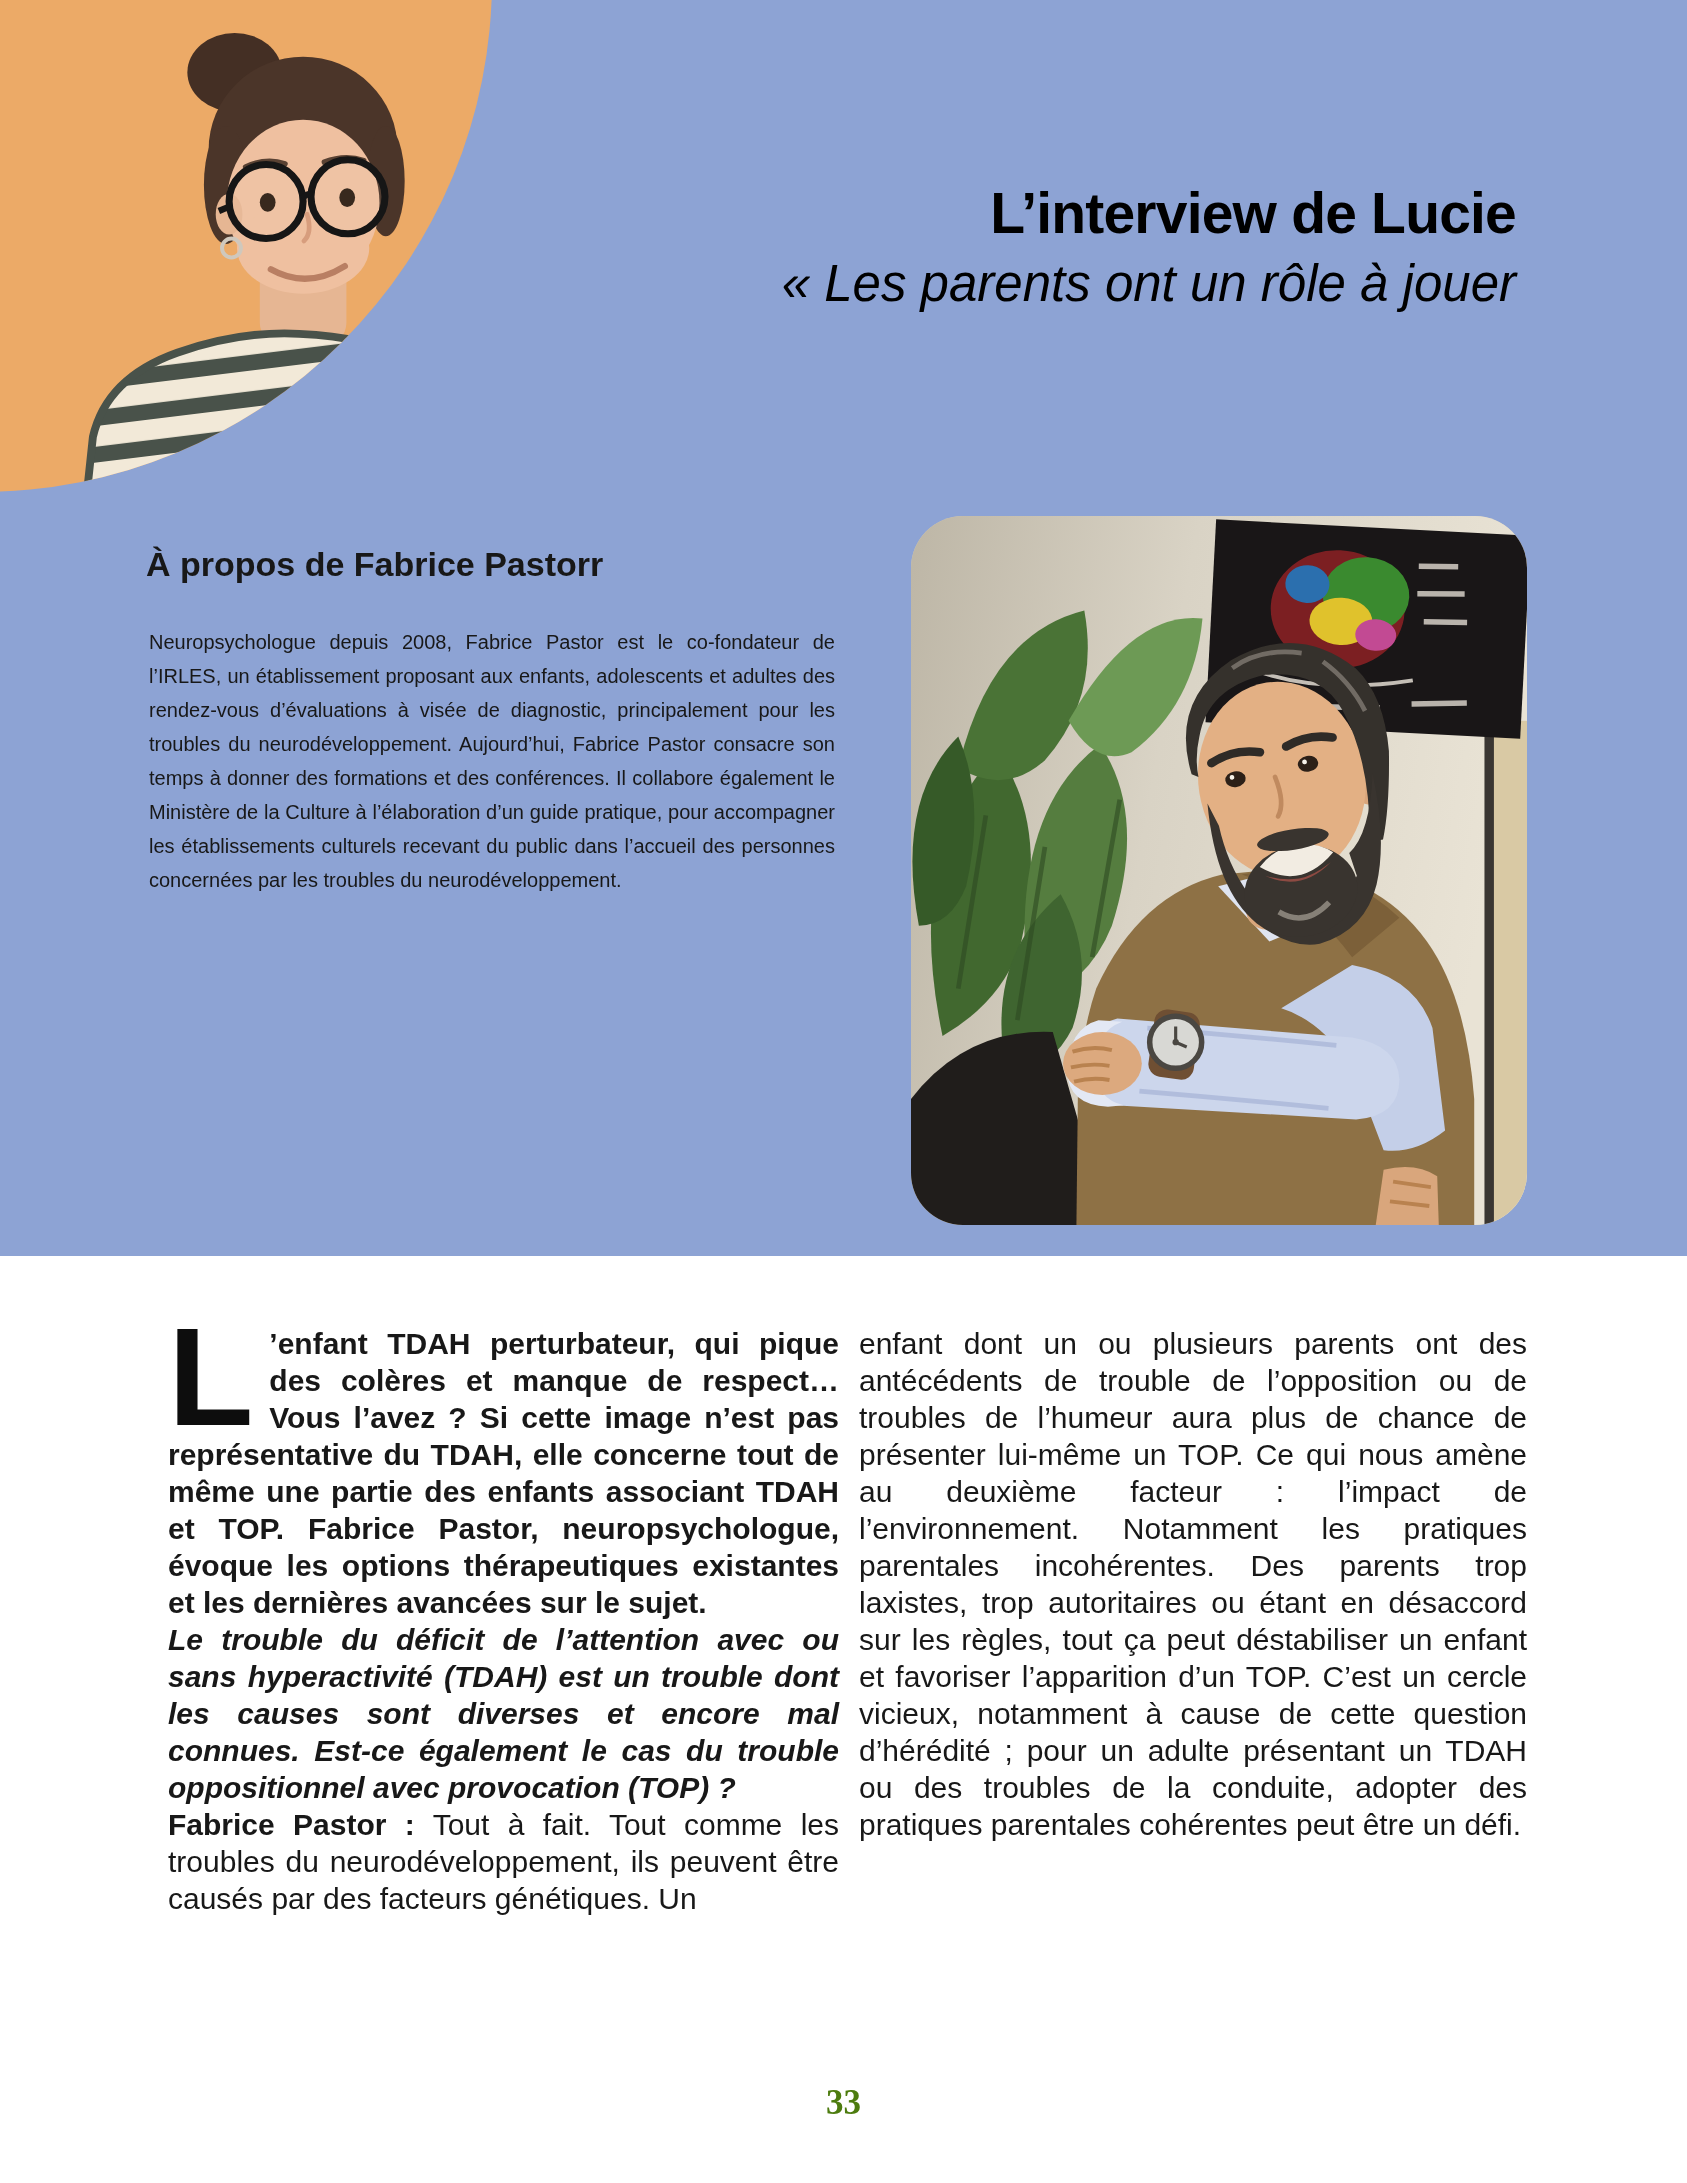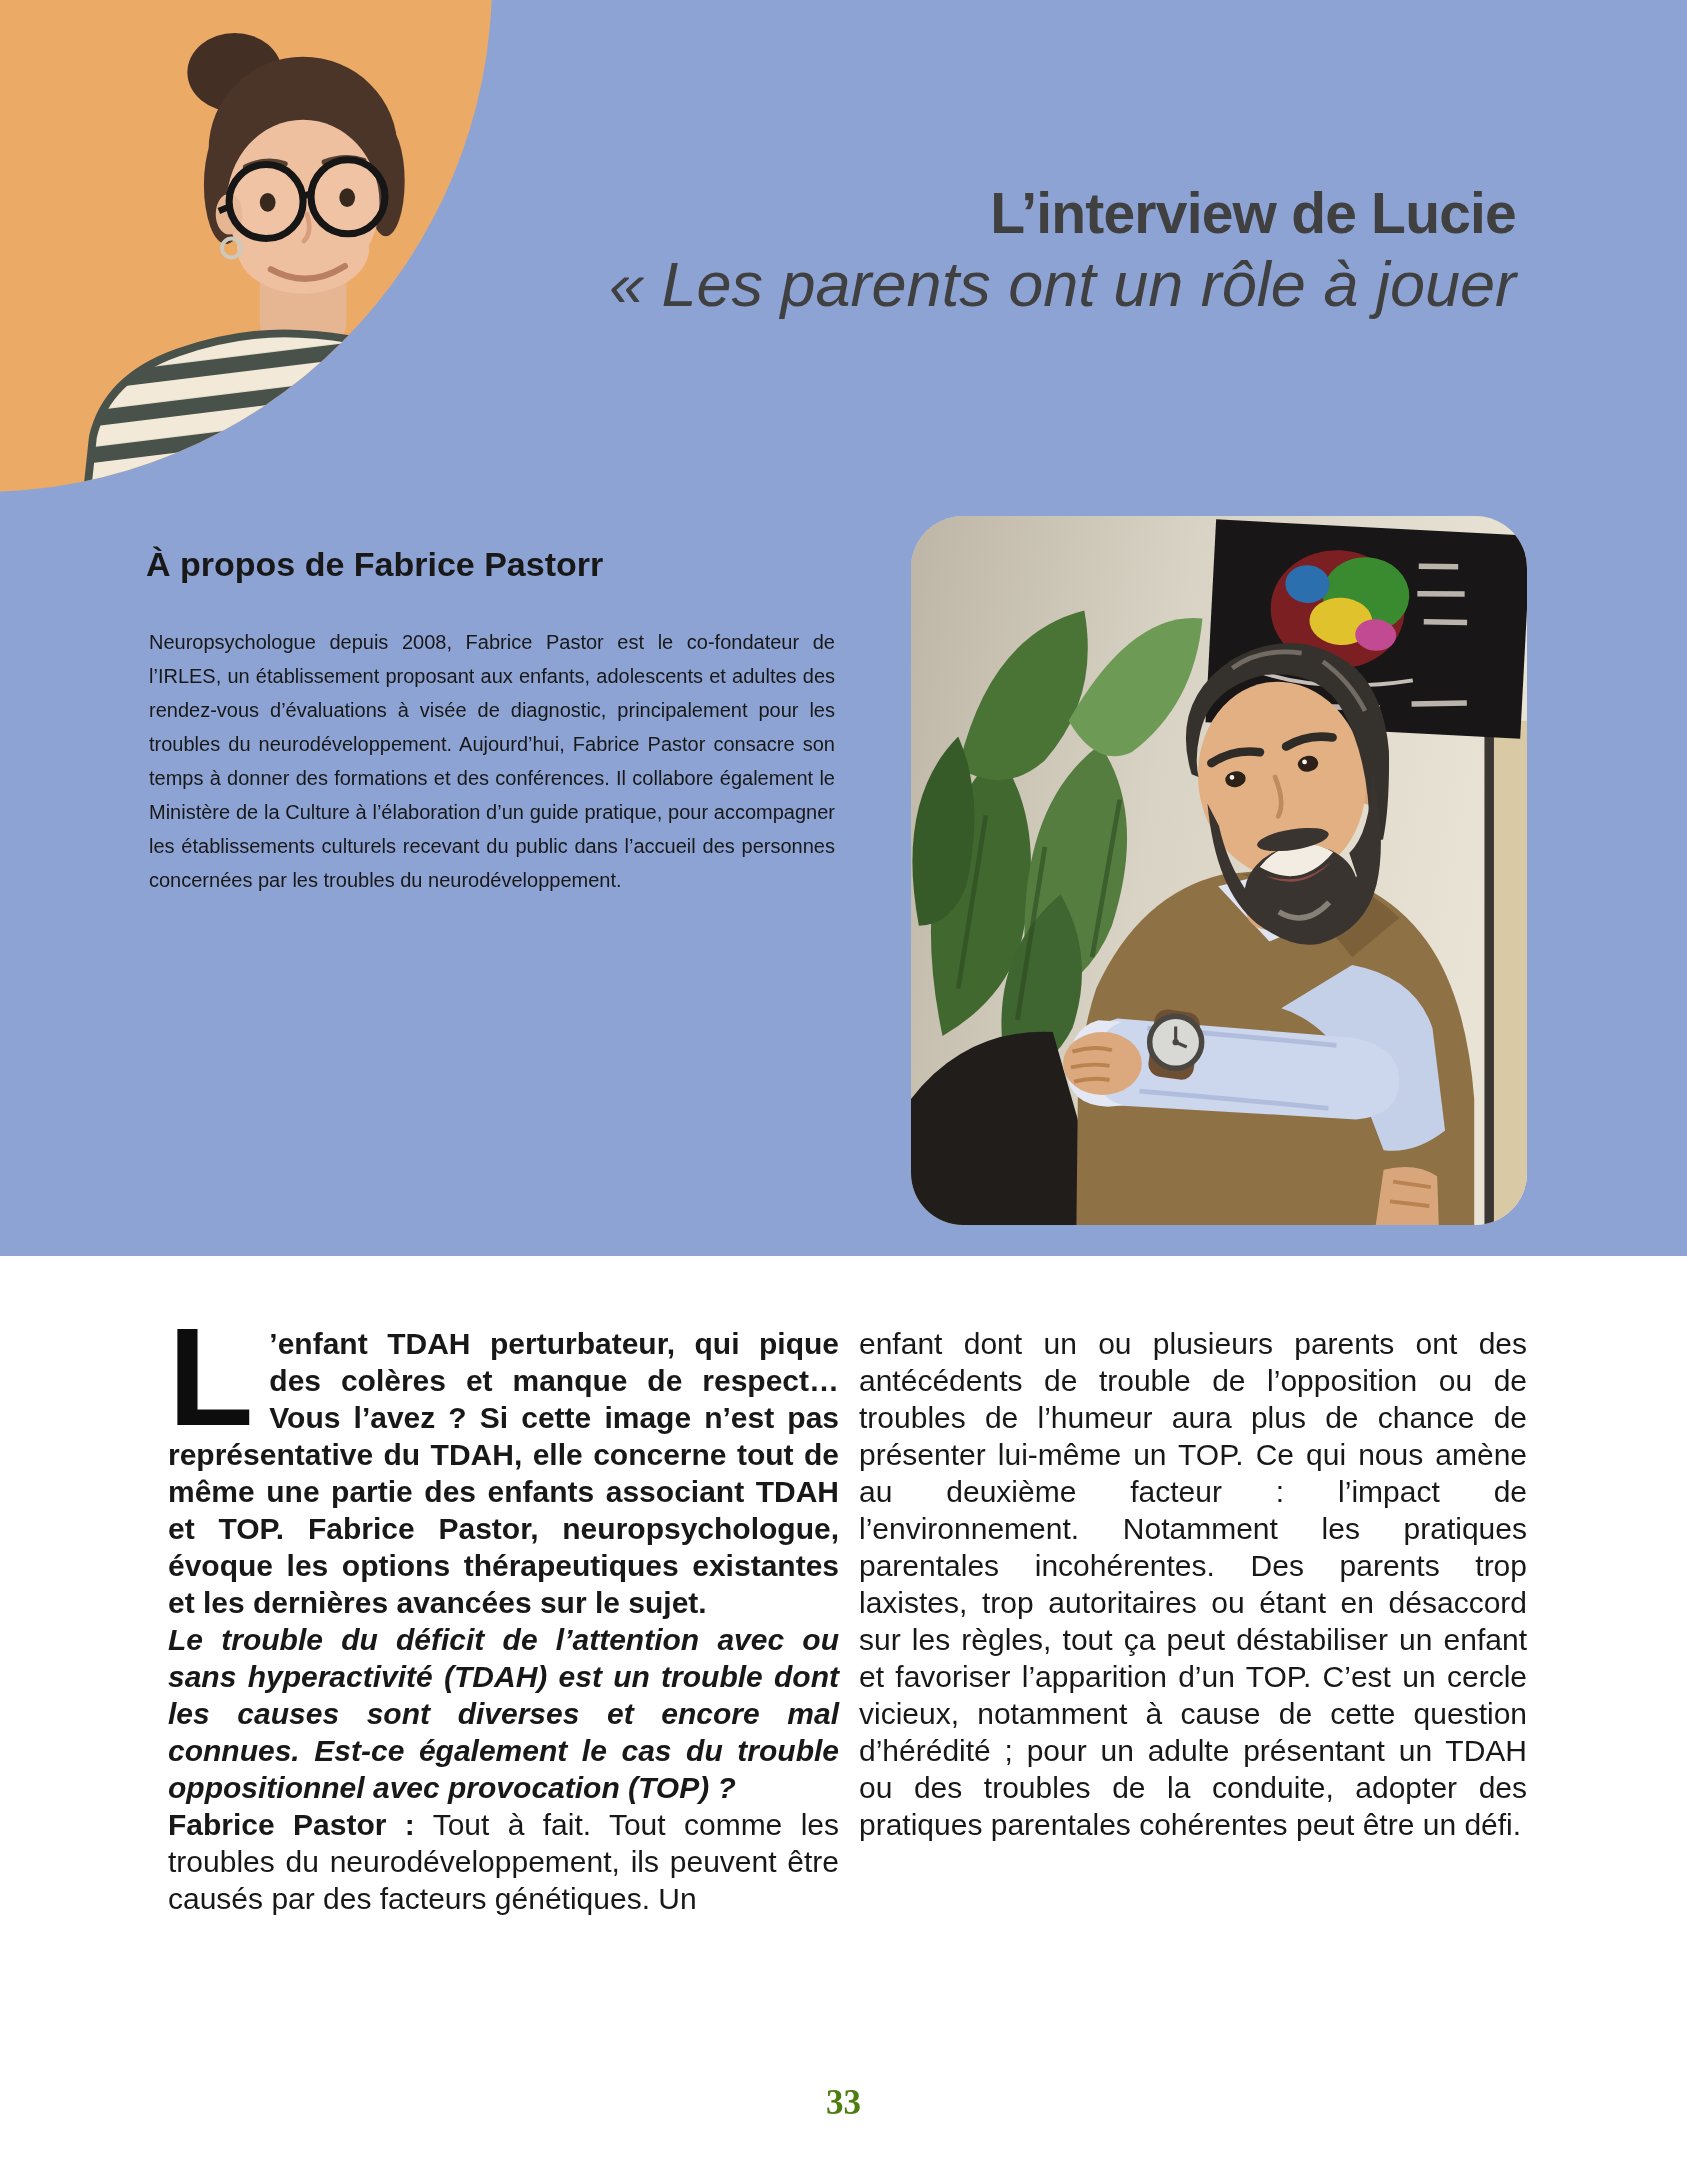--- a/index.html
+++ b/index.html
@@ -7,24 +7,24 @@
     position:relative;width:1687px;height:2183px;background:#ffffff;
     font-family:"Liberation Sans", sans-serif;color:#181818;overflow:hidden;
   }
   
   .hero{position:absolute;left:0;top:0;width:1687px;height:1256px;background:#8DA3D4;}
   .avatar-wrap{
     position:absolute;left:-532px;top:-532px;width:1024px;height:1024px;
     border-radius:50%;background:#ECAA67;overflow:hidden;
   }
   .avatar-wrap svg{position:absolute;left:532px;top:532px;}
-  .hero-title{position:absolute;right:171px;top:175px;text-align:right;color:#404040;}
+  .hero-title{position:absolute;right:171px;top:175px;text-align:right;color:#000000;}
   .hero-title .t1{font-size:57px;font-weight:bold;line-height:76px;letter-spacing:-0.8px;}
   .hero-title .t2{font-size:55px;font-weight:normal;line-height:68px;}
-  .hero-title .t3{font-size:63px;font-style:italic;font-weight:normal;line-height:66px;}
+  .hero-title .t3{font-size:51px;font-style:italic;font-weight:normal;line-height:66px;}
   .about{position:absolute;left:146px;top:545px;width:692px;}
   .about h2{margin:0 0 41px 0;font-size:34px;font-weight:bold;line-height:39px;}
   .about p{margin:3px;font-size:20px;line-height:34px;text-align:justify;text-align-last:left;}
   .portrait{
     position:absolute;left:911px;top:516px;width:616px;height:709px;
     border-radius:52px;overflow:hidden;background:#cfc8ba;
   }
   
   .col-left{position:absolute;left:168px;top:1325px;width:671px;}
   .col-right{position:absolute;left:859px;top:1325px;width:668px;}

